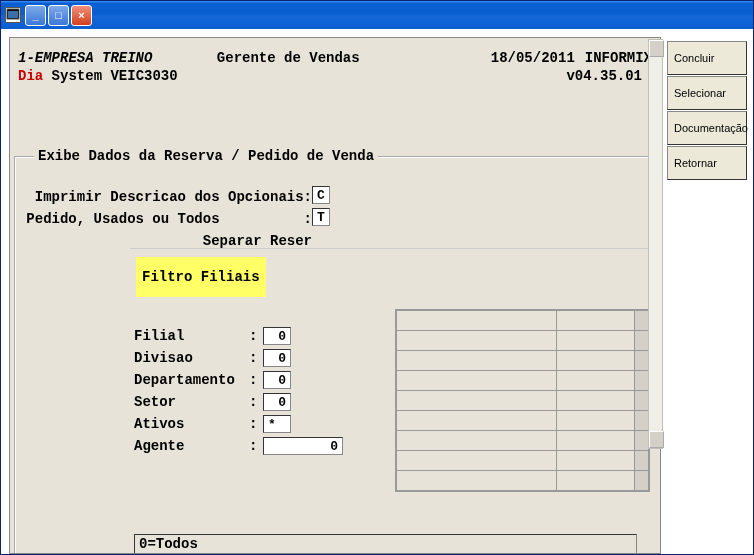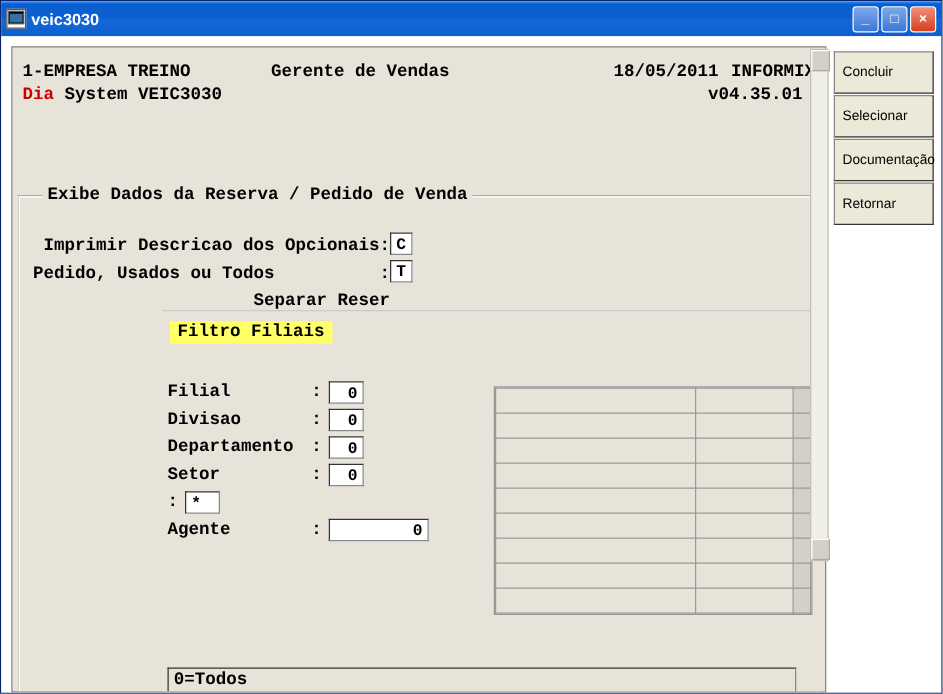--- a/index.html
+++ b/index.html
@@ -67,21 +67,21 @@
       font-family: "Courier New", monospace;
       font-size: 14px;
       font-weight: bold;
       color: #000;
       overflow: hidden;
     }
     .header-section {
       padding: 12px 8px 8px 8px;
     }
     .hdr-row1 { display: flex; }
-    .hdr-company { width: 200px; }
+    .hdr-company { width: 200px; font-style: italic; }
     .hdr-role { width: 240px; }
     .hdr-date { width: 120px; text-align: right; margin-right: 10px; }
     .hdr-db { }
     .hdr-row2 { display: flex; margin-top: 2px; }
     .hdr-sys { width: 200px; }
     .hdr-sys .red { color: #c00; }
     .hdr-list { width: 300px; }
     .hdr-ver { margin-left: auto; padding-right: 10px; }
     .panel-box {
       position: absolute;
@@ -123,21 +123,21 @@
       width: 530px;
       height: 310px;
       background: #e7e3d9;
       border-top: 1px solid #ccc;
       font-family: "Courier New", monospace;
       font-size: 14px;
       font-weight: bold;
     }
     .overlay-title {
       background: #ffff66;
-      padding: 1px 6px;
+      padding: 12px 6px;
       display: inline-block;
       margin: 8px 0 0 6px;
     }
     .ov-fields { margin-top: 28px; margin-left: 4px; }
     .ov-row { height: 22px; display: flex; align-items: center; }
     .ov-label { width: 115px; white-space: pre; }
     .ov-colon { width: 14px; }
     .ov-input {
       border: 1px inset #888;
       background: #fff;
@@ -211,21 +211,20 @@
 <body>
 
 <div class="window">
   <div class="titlebar">
     <span class="titlebar-icon">
       <svg viewBox="0 0 14 14">
           <rect x="1" y="1" width="12" height="10" fill="#000" stroke="#555"></rect>
           <rect x="2" y="3" width="10" height="7" fill="#3b6ea5"></rect>
         </svg>
     </span>
-    <span class="title-text">veic3030</span>
     <div class="win-controls">
       <div class="win-btn">_</div>
       <div class="win-btn">□</div>
       <div class="win-btn close">×</div>
     </div>
   </div>
 
   <div class="client">
     <div class="main-area">
 
@@ -361,20 +360,21 @@
             <span class="ov-label">Departamento</span>
             <span class="ov-colon">:</span>
             <input class="ov-input ov-w1" value="0" style="">
           </div>
           <div class="ov-row">
             <span class="ov-label">Setor</span>
             <span class="ov-colon">:</span>
             <input class="ov-input ov-w1" value="0" style="">
           </div>
           <div class="ov-row">
+            <span class="ov-label">Ativos</span>
             <span class="ov-colon">:</span>
             <input class="ov-input ov-w1" style="text-align: left;" value="*">
           </div>
           <div class="ov-row">
             <span class="ov-label">Agente</span>
             <span class="ov-colon">:</span>
             <input class="ov-input ov-w2" value="0" style="">
           </div>
         </div>
 

